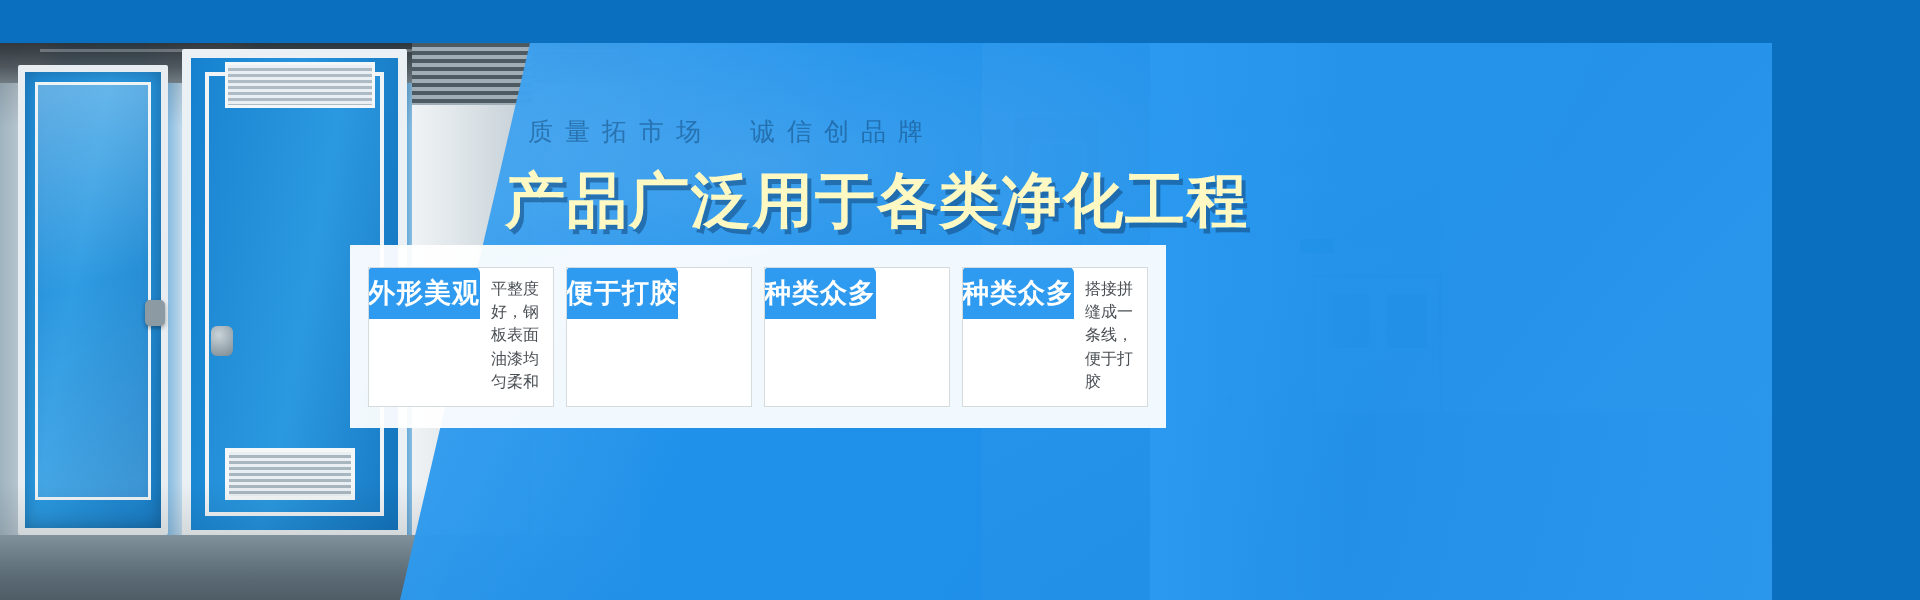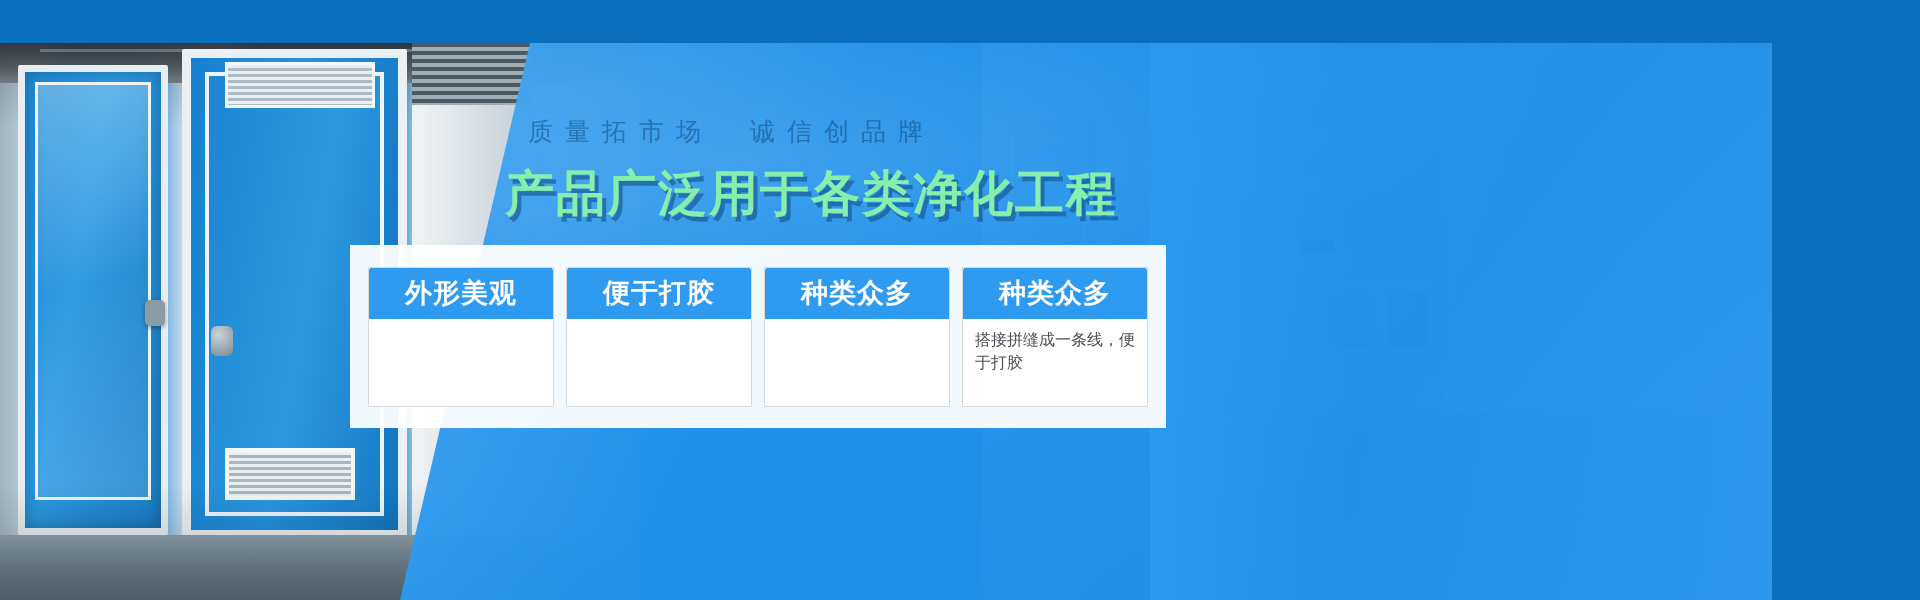--- a/index.html
+++ b/index.html
@@ -172,39 +172,39 @@
 
   
   .subtitle {
     position: absolute; left: 528px; top: 72px;
     font-size: 25px; letter-spacing: 12px;
     color: rgba(18,70,120,0.52);
     font-weight: 400; white-space: nowrap;
   }
   .headline {
     position: absolute; left: 505px; top: 118px;
-    font-size: 49px; font-weight: 700; color: #86efac;
+    font-size: 60px; font-weight: 700; color: #fef9c3;
     letter-spacing: 2px; white-space: nowrap;
     text-shadow: 4px 5px 0 rgba(18,72,125,0.55);
   }
 
   
   .cards-panel {
     position: absolute; left: 350px; top: 202px;
     width: 816px; height: 183px;
     background: rgba(255,255,255,0.94);
     display: flex; align-items: flex-start;
     padding: 22px 18px;
     gap: 12px;
   }
   .card {
     width: 186px; height: 140px;
     background: #ffffff;
     border: 1px solid #d5dadd;
-    display: flex; flex-direction: column;
+    display: flex; flex-direction: row;
     overflow: hidden;
   }
   .card-head {
     height: 52px; margin: -1px -1px 0 -1px;
     background: #2e9bf0;
     border-radius: 6px 6px 0 0;
     display: flex; align-items: center; justify-content: center;
     color: #ffffff; font-size: 27px; font-weight: 700; letter-spacing: 1px;
   }
   .card-body {
@@ -267,20 +267,21 @@
   <div class="wedge-sheen"></div>
   <div class="blue-right-fade"></div>
 
   <div class="subtitle">质量拓市场　诚信创品牌</div>
   <div class="headline">产品广泛用于各类净化工程</div>
 
   <div class="cards-panel">
 
     <div class="card">
       <div class="card-head">外形美观</div>
+      <div class="card-body">平整度好，钢板表面油漆均匀柔和</div>
     </div>
 
     <div class="card">
       <div class="card-head">便于打胶</div>
     </div>
 
     <div class="card">
       <div class="card-head">种类众多</div>
     </div>
 

